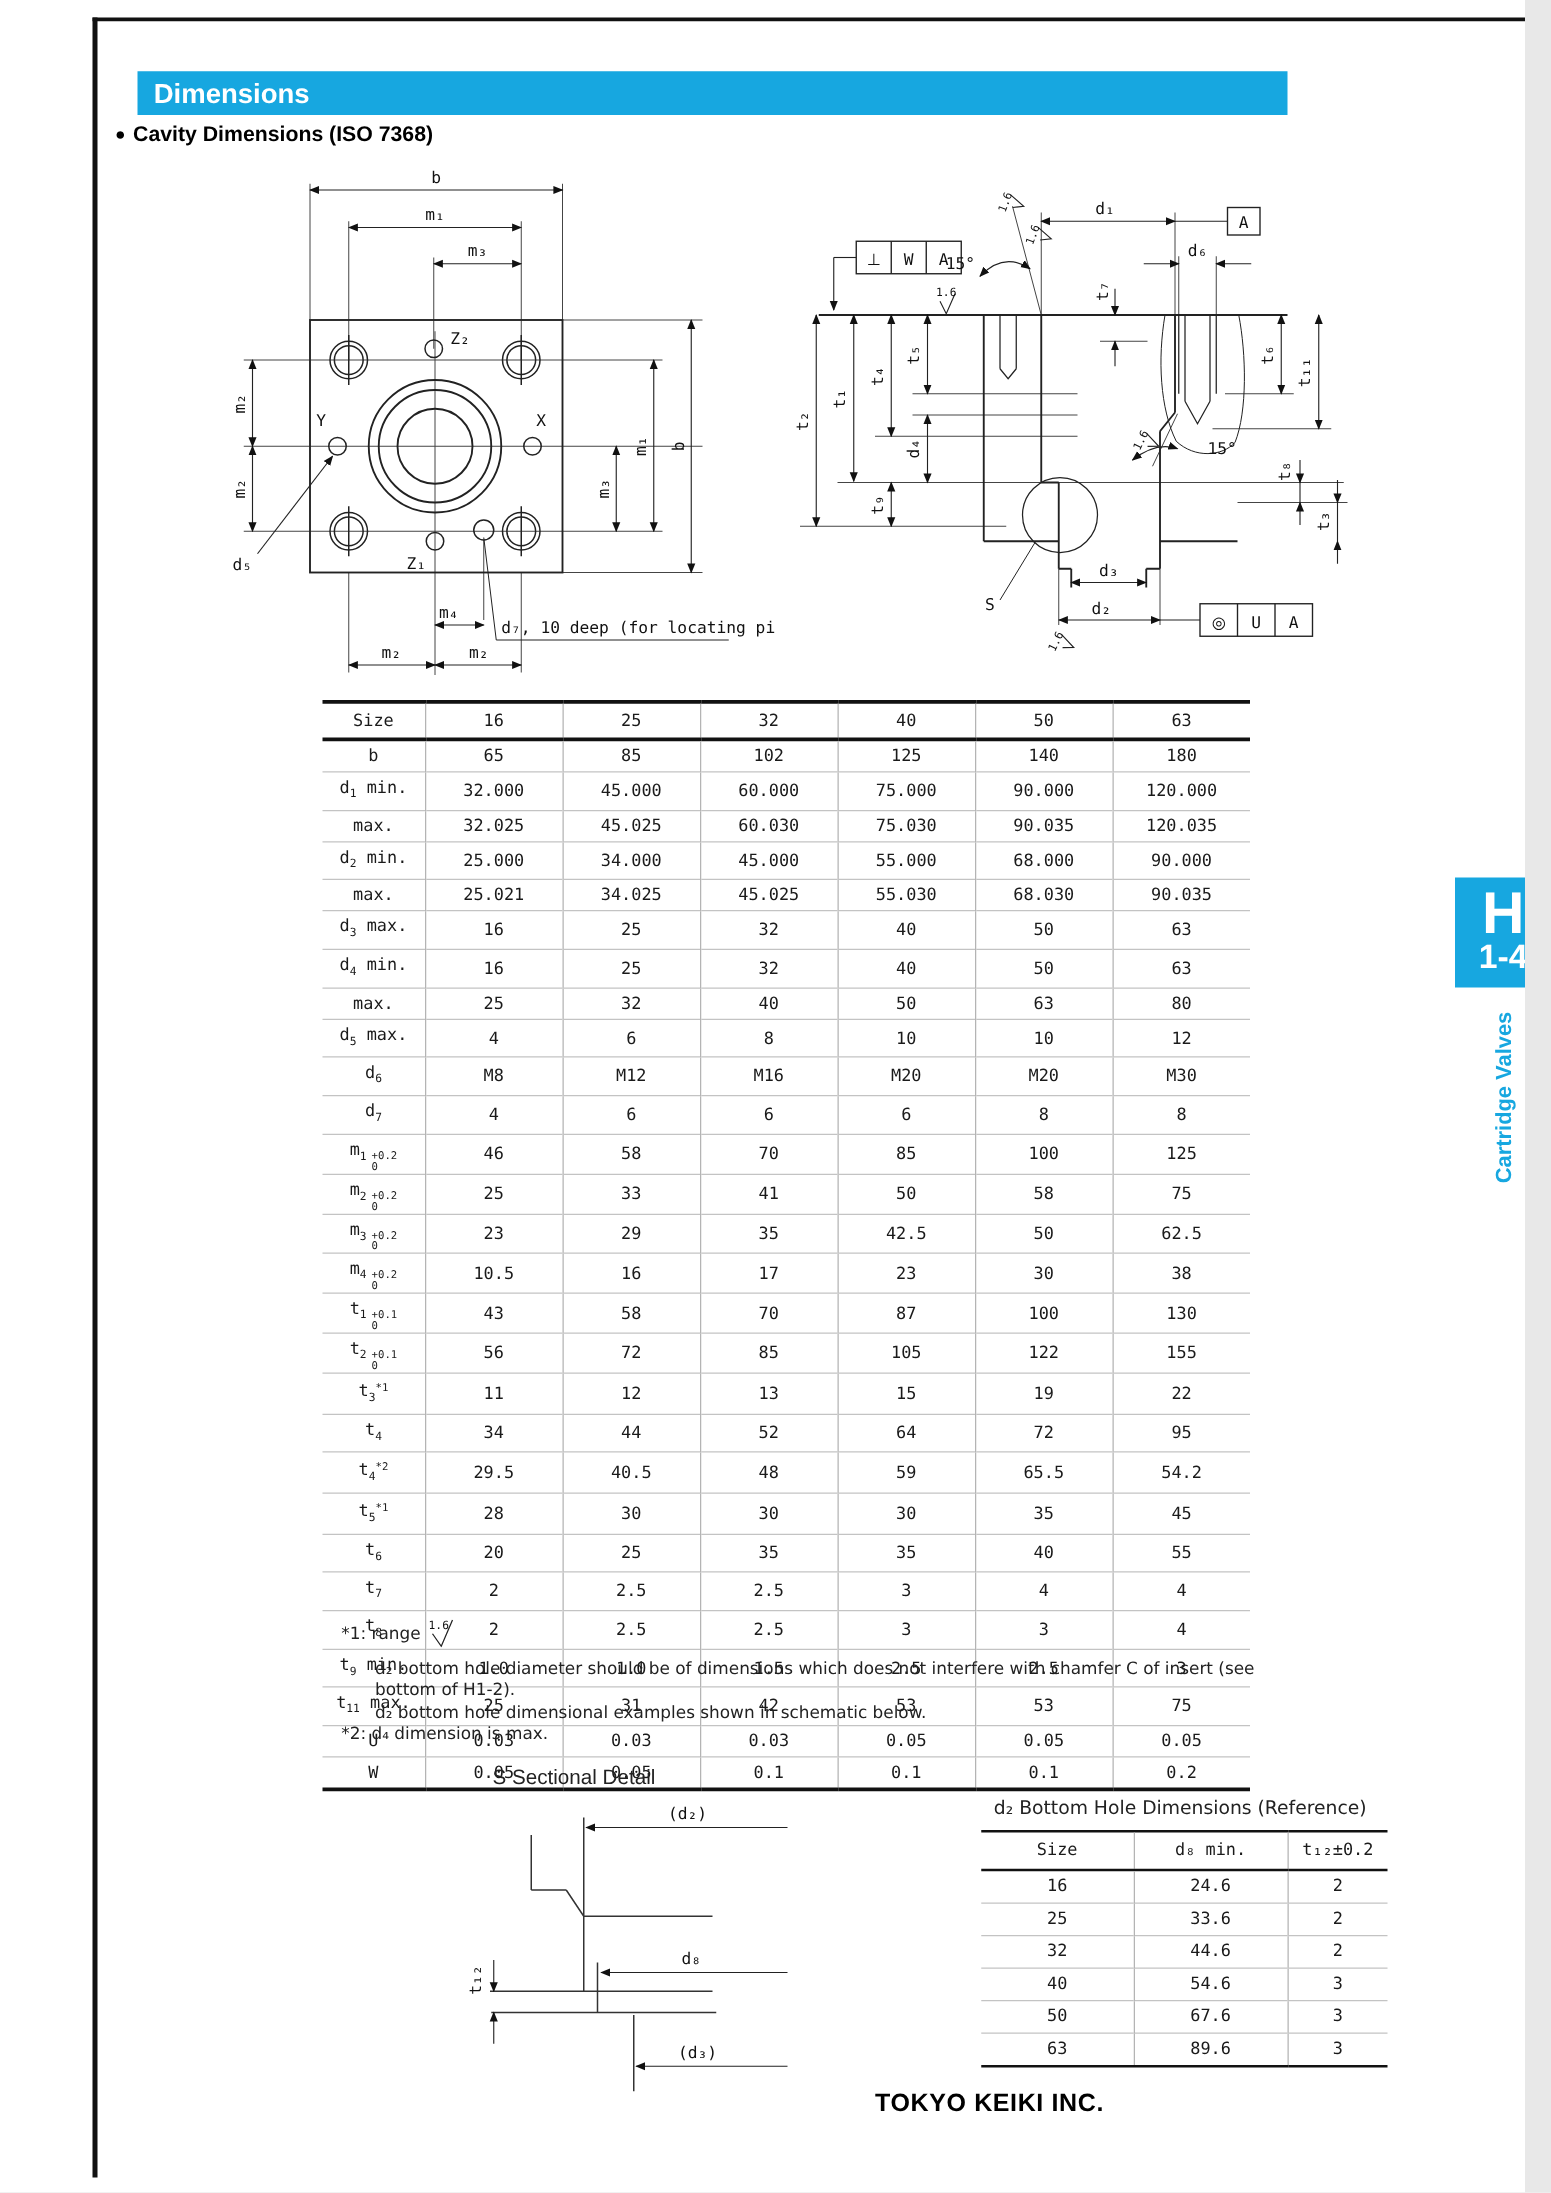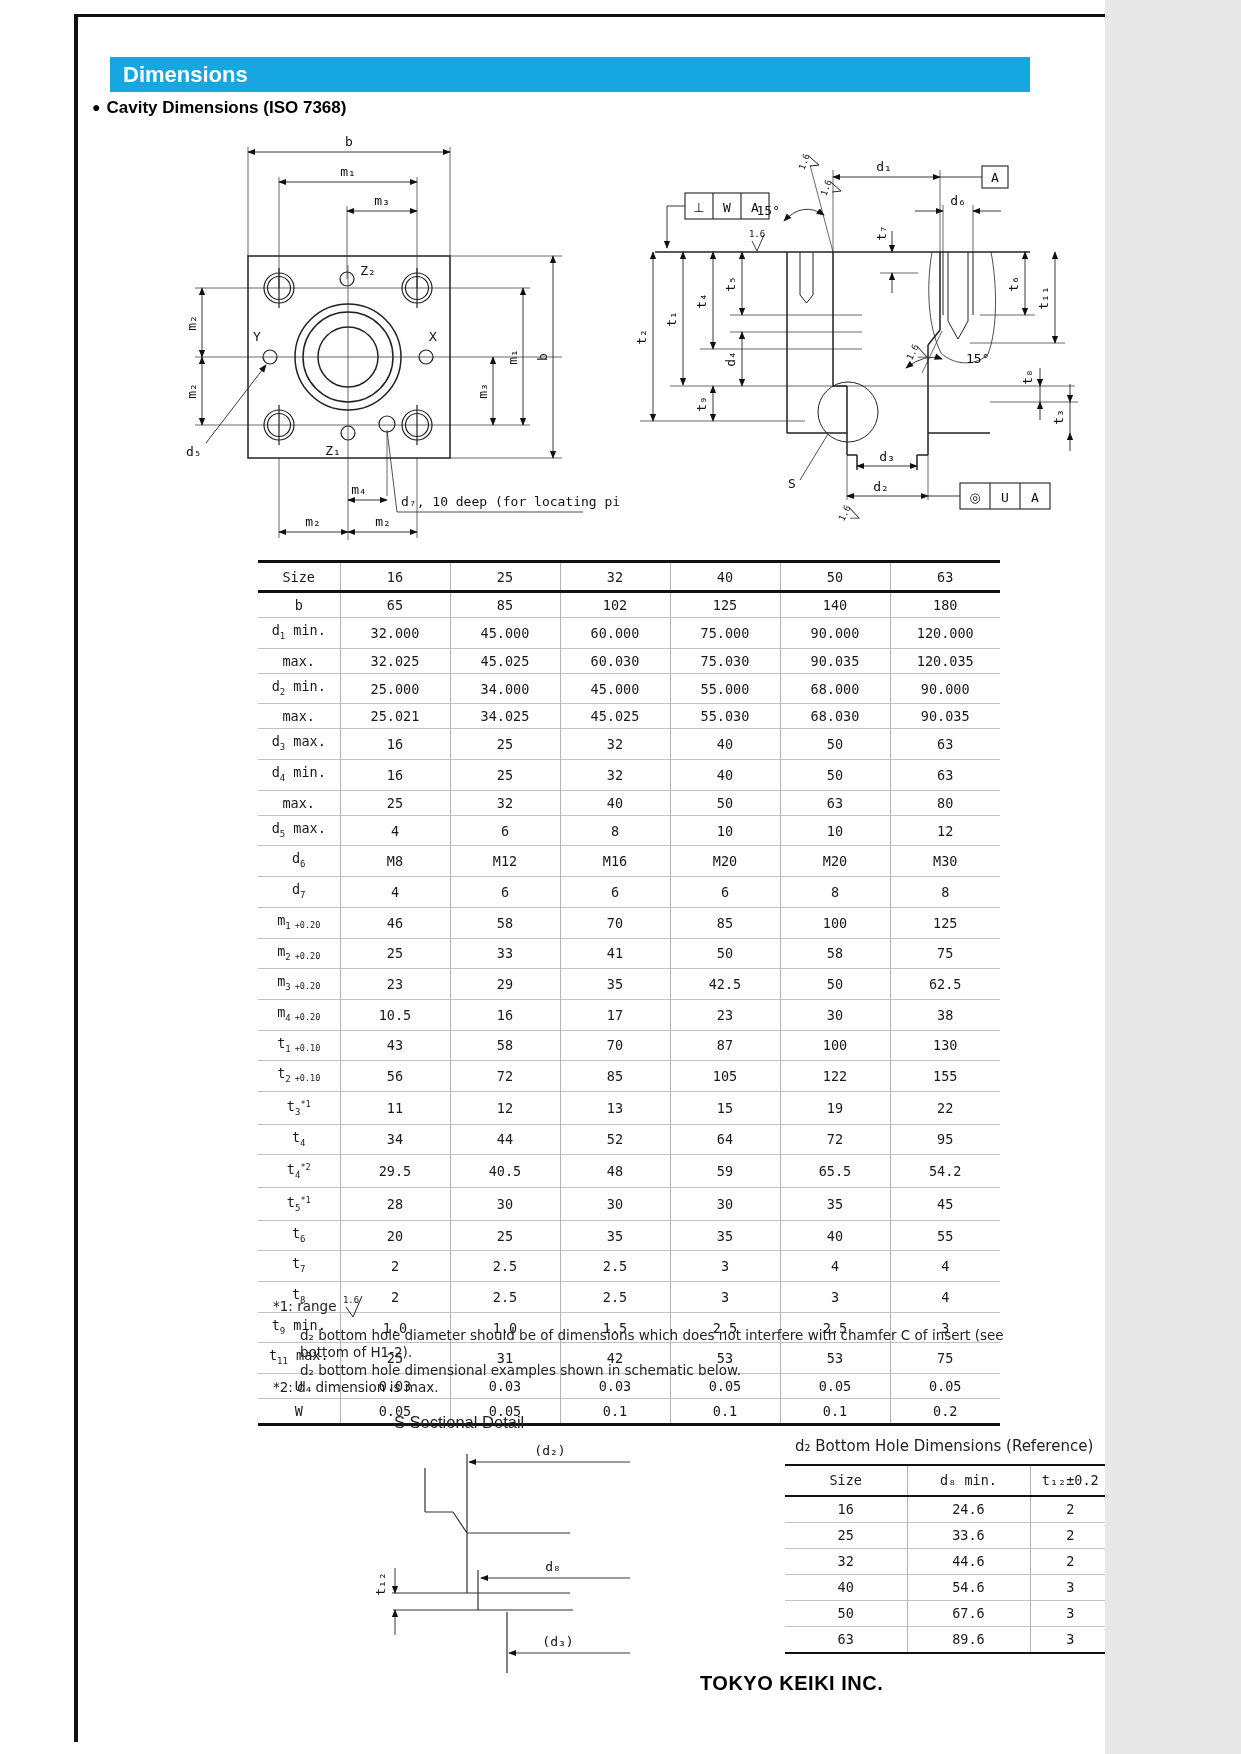--- a/index.html
+++ b/index.html
@@ -1,16 +1,16 @@
 <!DOCTYPE html>
 <html style="--accent: #17a7e0;"><head>
 <meta charset="utf-8">
 <style>
   html,body{margin:0;padding:0;background:#e8e8e8;}
-  .page{position:relative;width:1105px;height:1754px;background:#ffffff;overflow:hidden;
+  .page{position:relative;width:1220px;height:1754px;background:#ffffff;overflow:hidden;
         font-family:"Liberation Sans", sans-serif;color:#111;}
   .border-top{position:absolute;left:74px;top:14px;width:1164px;height:3px;background:#111;}
   .border-left{position:absolute;left:74px;top:14px;width:4px;height:1728px;background:#111;}
   .titlebar{position:absolute;left:110px;top:57px;width:920px;height:35px;background:var(--accent,#17a7e0);}
   .titlebar span{display:block;padding:5px 0 0 13px;font-size:22px;font-weight:bold;color:#fff;}
   .subsection{position:absolute;left:92px;top:98px;font-size:17px;font-weight:bold;color:#000;text-align:center;}
   .subsection .bullet{font-size:14px;margin-right:6px;vertical-align:1px;}
   svg text{font-family:"DejaVu Sans Mono","DejaVu Sans",monospace;font-size:13px;fill:#111;}
   svg text.sm{font-size:9px;}
   svg text.ds{font-family:"DejaVu Sans",sans-serif;}
@@ -20,21 +20,21 @@
               font-family:"DejaVu Sans Mono",monospace;font-size:13.5px;color:#1a1a1a;}
   #main-table th,#main-table td{text-align:center;padding:0;height:24px;line-height:24px;
               border-right:1px solid #b4b4b4;font-weight:normal;white-space:nowrap;}
   #main-table th:last-child,#main-table td:last-child{border-right:none;}
   #main-table thead th{height:27px;border-top:3px solid #111;border-bottom:3px solid #111;}
   #main-table tbody td{border-top:1px solid #c3c3c3;}
   #main-table tbody tr:first-child td{border-top:none;}
   #main-table tbody tr:last-child td{border-bottom:3px solid #111;}
   #main-table sub{font-size:9px;}
   #main-table sup.note{font-size:8.5px;vertical-align:4px;}
-  .tol{display:inline-flex;font-size:8.5px;line-height:1.05;vertical-align:-3px;
+  .tol{display:inline-flex;flex-direction:column;font-size:8.5px;line-height:1.05;vertical-align:-3px;
        margin-left:4px;text-align:left;}
   
   .fn{position:absolute;font-family:"DejaVu Sans",sans-serif;font-size:13.5px;color:#222;white-space:nowrap;}
   .surfmark{display:inline-block;vertical-align:-7px;margin-left:7px;}
   
   .detail-title{position:absolute;left:394px;top:1413px;font-size:16.5px;color:#222;}
   .ref-title{position:absolute;left:795px;top:1437px;font-size:15px;color:#222;font-family:"DejaVu Sans",sans-serif;}
   #ref-table{position:absolute;left:785px;top:1464px;border-collapse:collapse;table-layout:fixed;width:325px;
              font-family:"DejaVu Sans Mono",monospace;font-size:13.5px;color:#1a1a1a;}
   #ref-table th,#ref-table td{text-align:center;padding:0;height:25px;line-height:25px;

